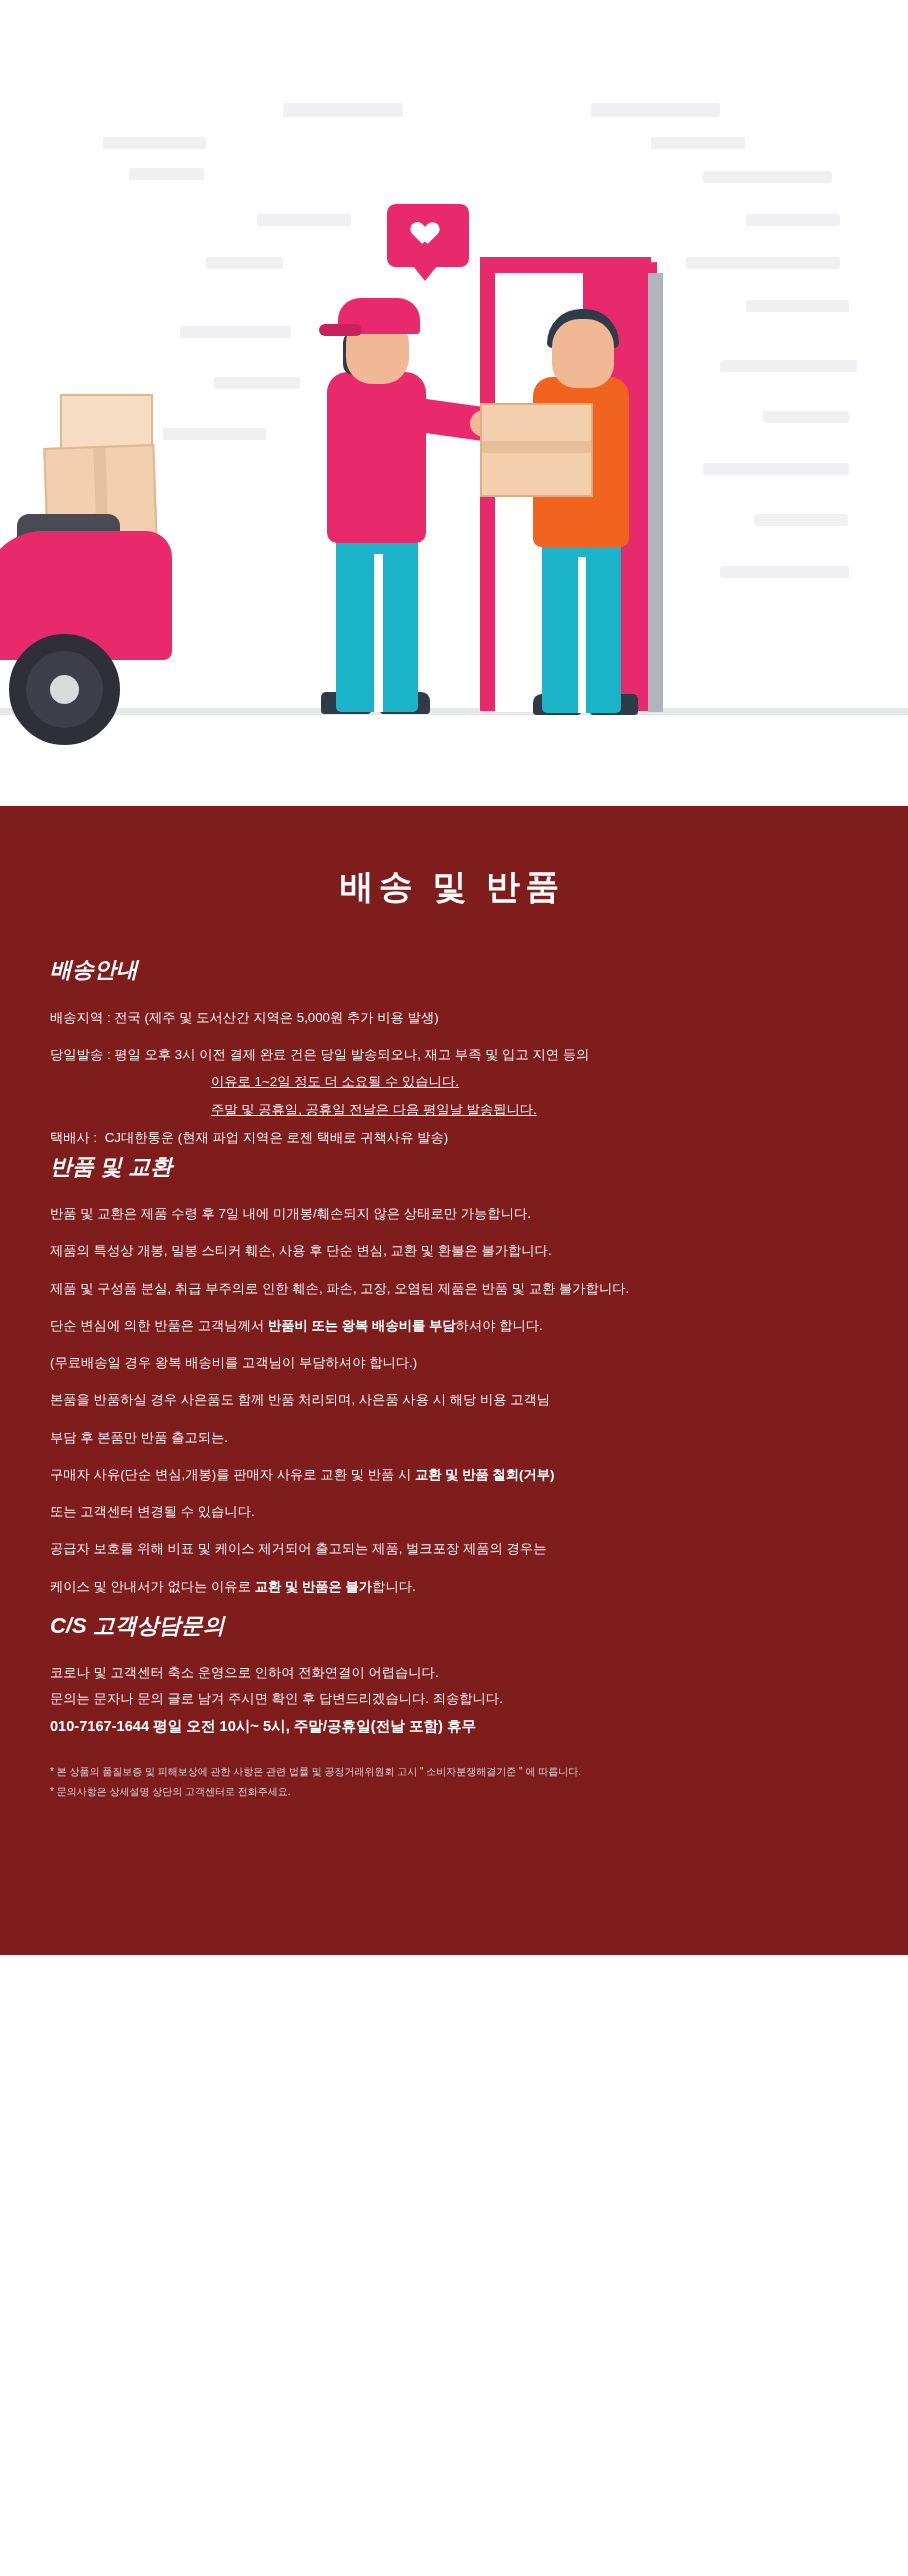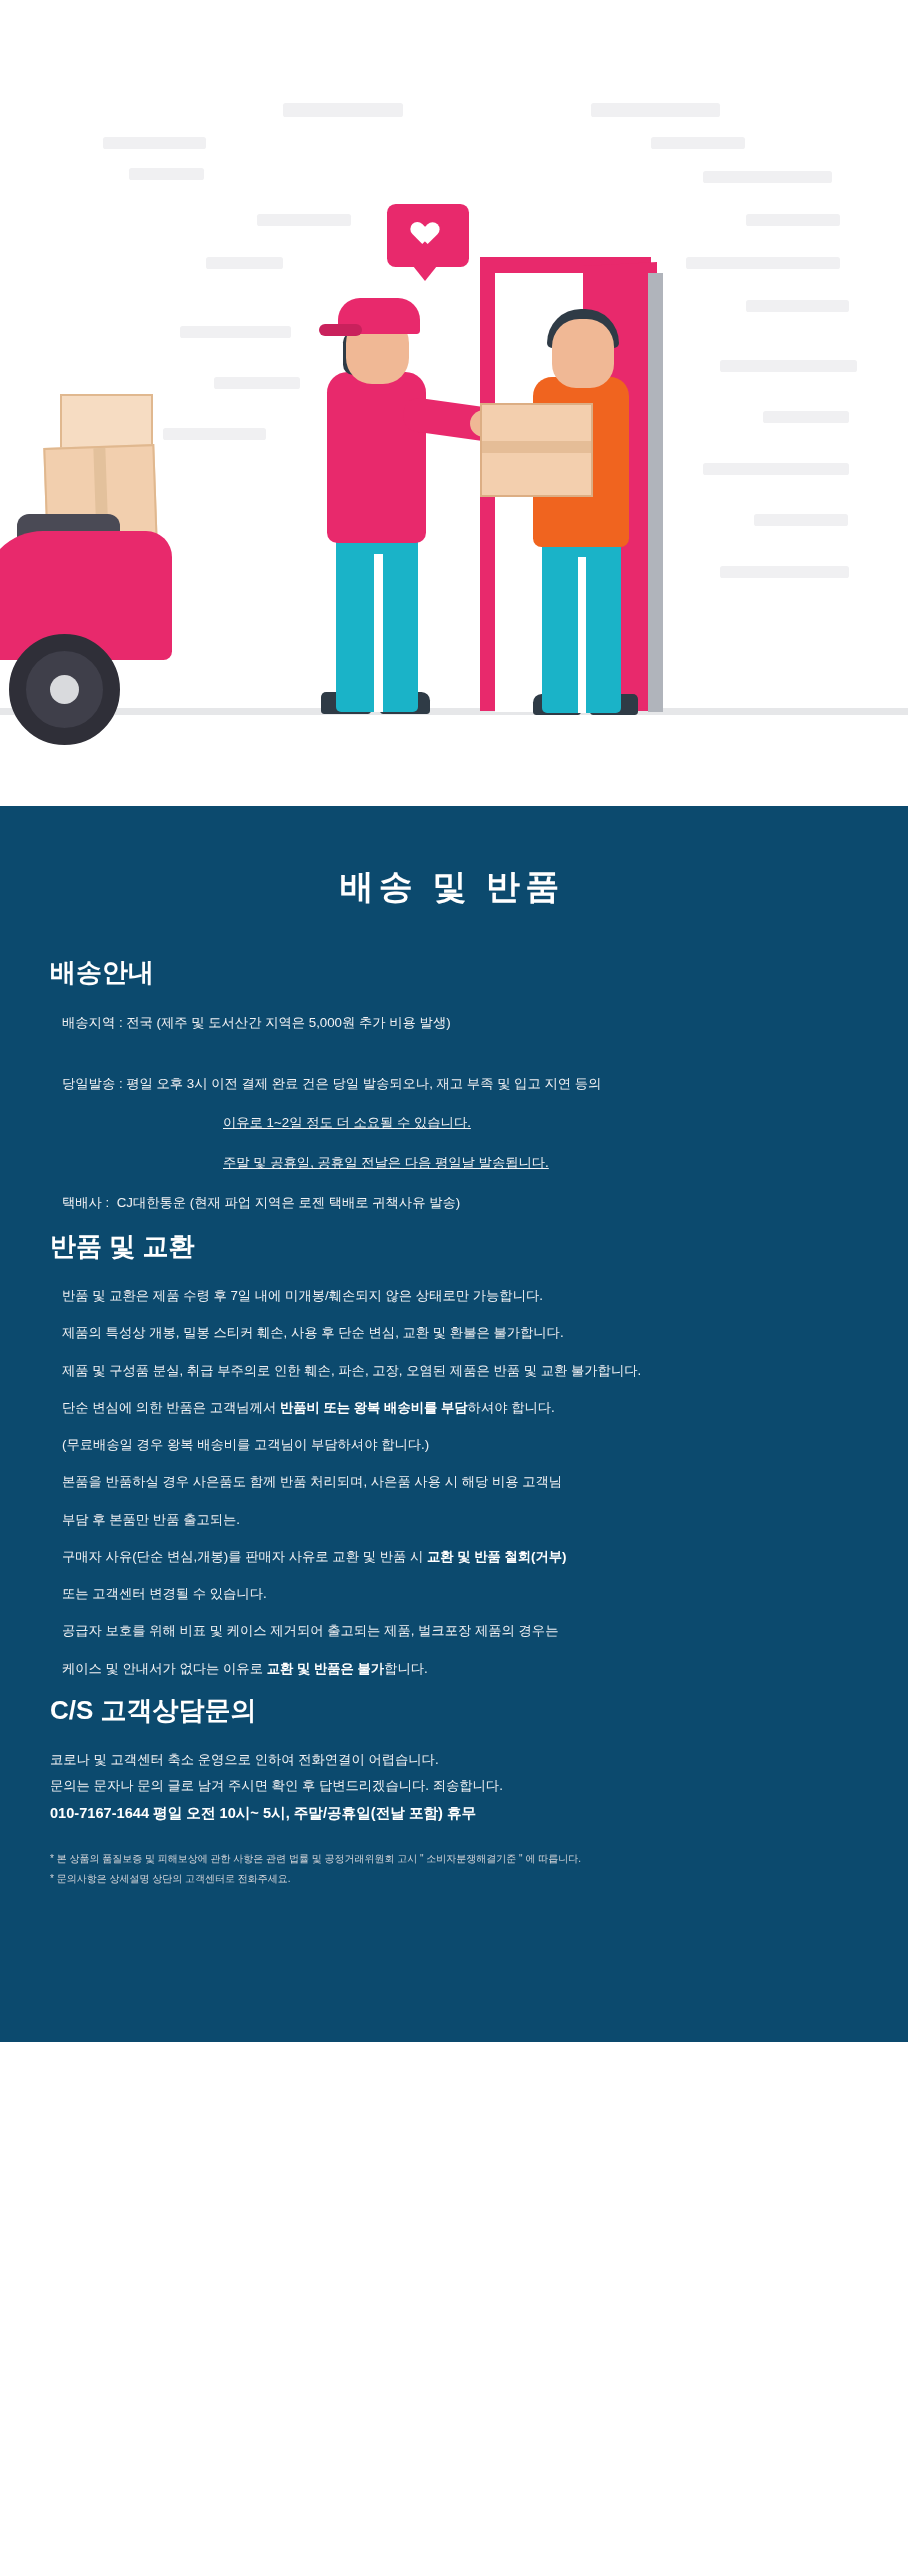--- a/index.html
+++ b/index.html
@@ -378,49 +378,50 @@
     width: 72px;
     height: 39px;
     background: #2f3b46;
     border-radius: 34px 34px 5.1px 5.1px;
   }
 
   
   .content {
     position: relative;
     width: 908px;
-    background: #0c4a6e;
+    background: #7f1d1d;
     padding: 0 4px 51px 0;
     color: #ffffff;
     box-sizing: border-box;
   }
   .main-title {
     text-align: center;
     font-size: 34px;
     font-weight: bold;
     letter-spacing: 5.1px;
     padding-top: 58px;
     padding-bottom: 45px;
     color: #ffffff;
   }
   .inner {
     padding: 0 50px;
   }
   .sec-head {
-    font-size: 26px;
+    font-size: 22px;
     font-weight: bold;
     color: #ffffff;
     margin: 0 0 19px 0;
+    font-style: italic;
   }
   .sec-head.spaced { }
   .line {
     font-size: 13.3px;
     line-height: 2.1;
     color: #f2f2f4;
-    margin: 12px;
+    margin: 0;
     white-space: pre-wrap;
   }
   .line.indent2 { padding-left: 161px; text-decoration: underline; }
   .line.tight { line-height: 1.9; }
   .b { font-weight: bold; color: #ffffff; }
   .gap-sm { height: 8.6px; }
 
   .returns .line { margin-bottom: 12px; }
 
   .cs-line {

